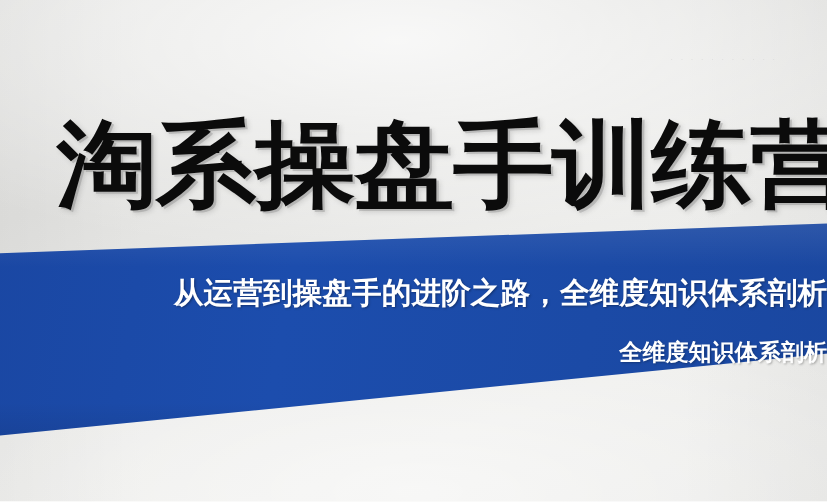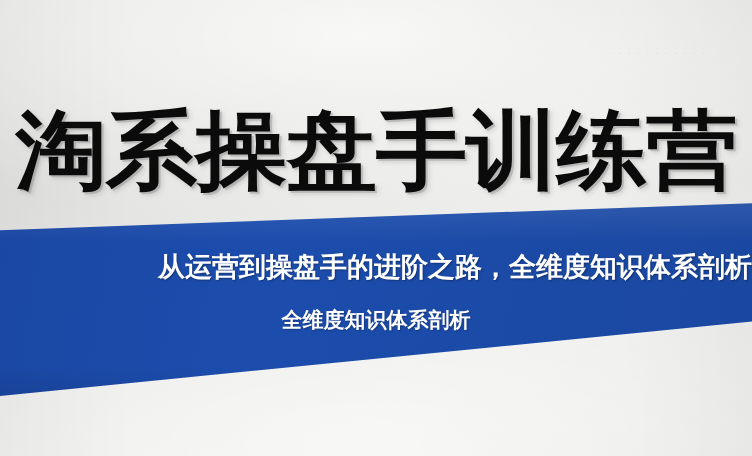--- a/index.html
+++ b/index.html
@@ -39,21 +39,21 @@
     user-select: none;
   }
 
   
   .headline {
     position: absolute;
     left: 0;
     right: 0;
     top: 98px;
     height: 104px;
-    text-align: center;
+    text-align: right;
     white-space: nowrap;
   }
   .headline .txt {
     display: inline-block;
     font-family: "DejaVu Sans", "Liberation Sans", sans-serif;
     font-weight: 900;
     font-size: 86px;
     line-height: 104px;
     letter-spacing: -1px;
     color: #0b0b0b;
@@ -105,21 +105,21 @@
     line-height: 33px;
     letter-spacing: 0px;
     color: #ffffff;
     text-shadow: 1px 1px 2px rgba(0,0,0,0.32);
   }
   .sub2 {
     position: absolute;
     left: 0;
     right: 0;
     top: 307px;
-    text-align: center;
+    text-align: right;
     white-space: nowrap;
     text-decoration: underline;
   }
   .sub2 .txt {
     display: inline-block;
     font-family: "DejaVu Sans", "Liberation Sans", sans-serif;
     font-weight: 700;
     font-size: 21px;
     line-height: 26px;
     color: #ffffff;

